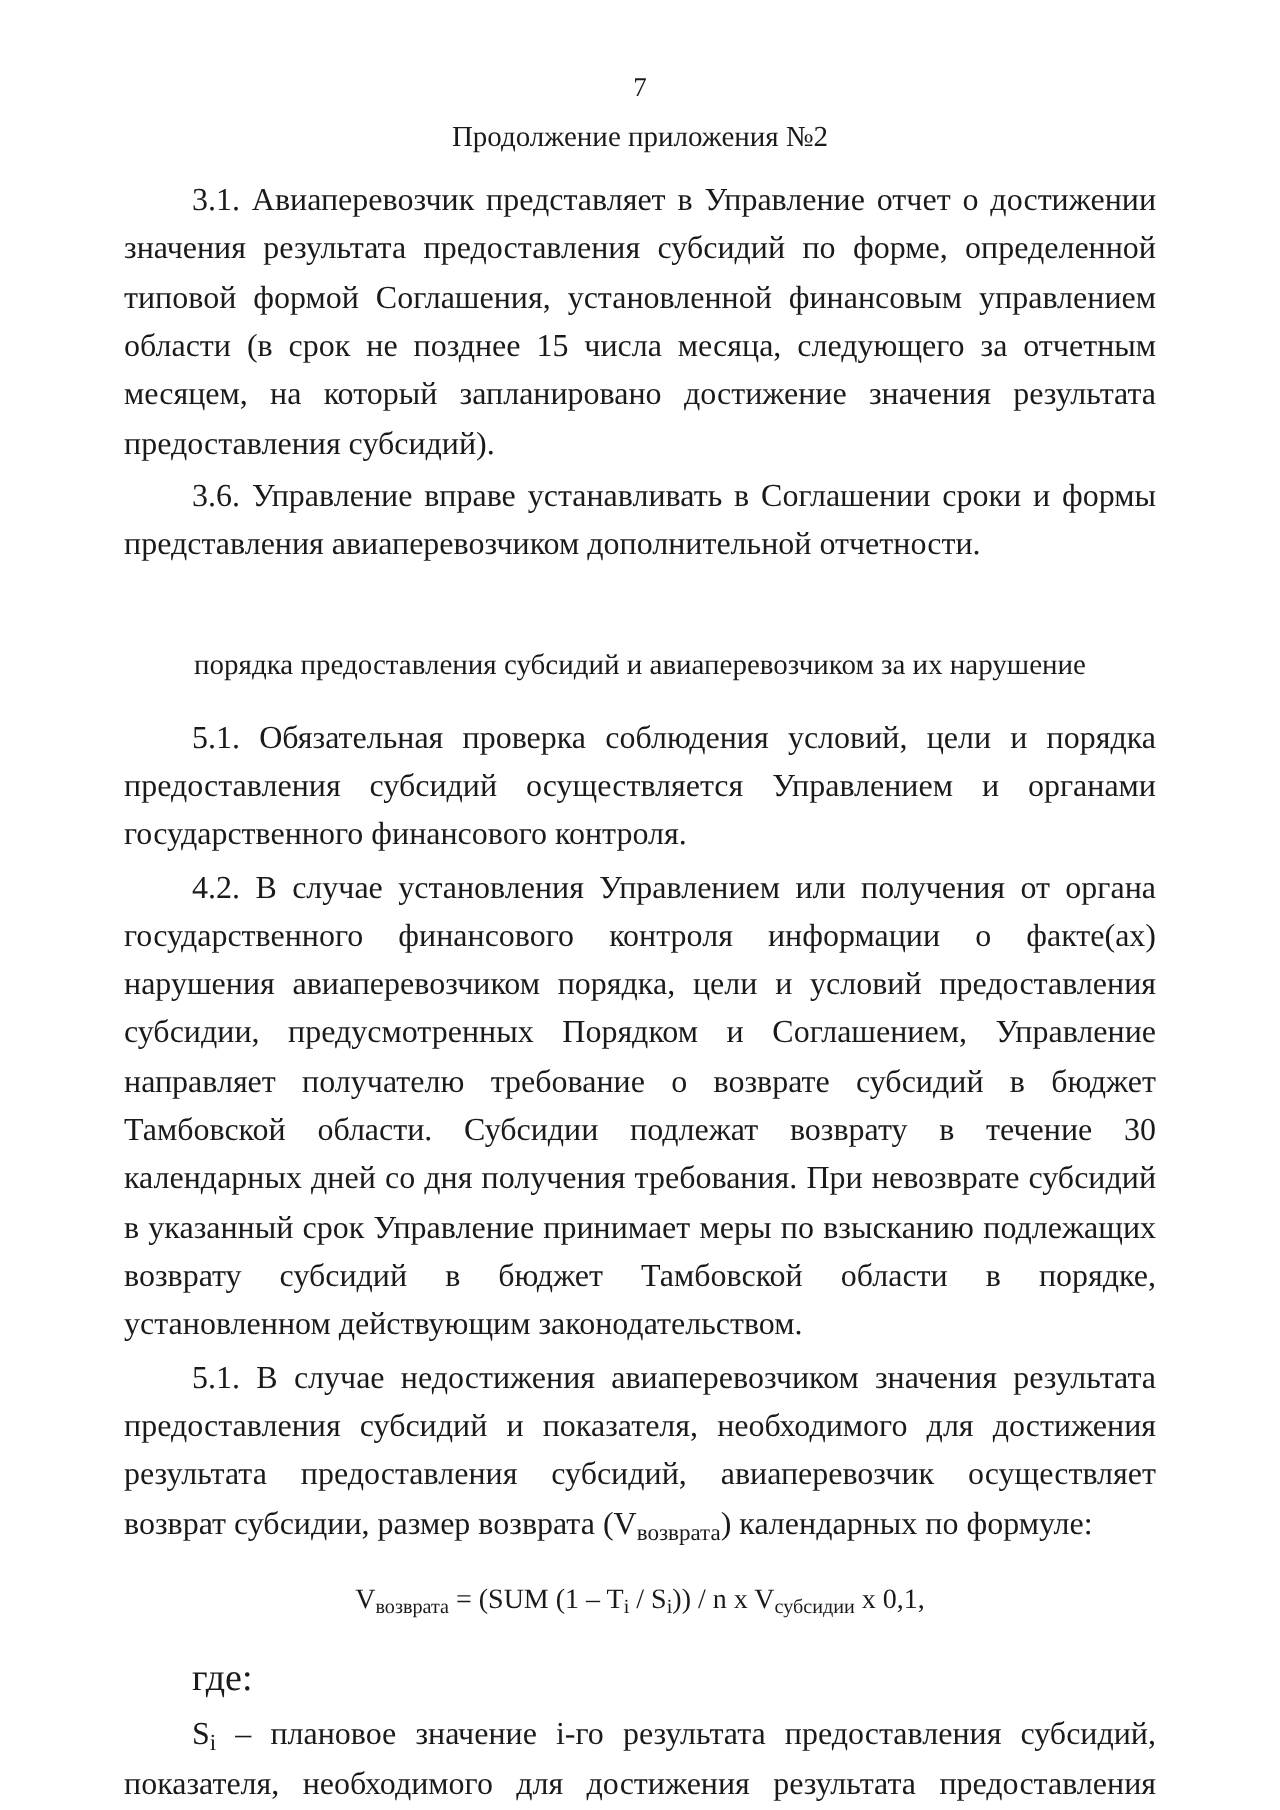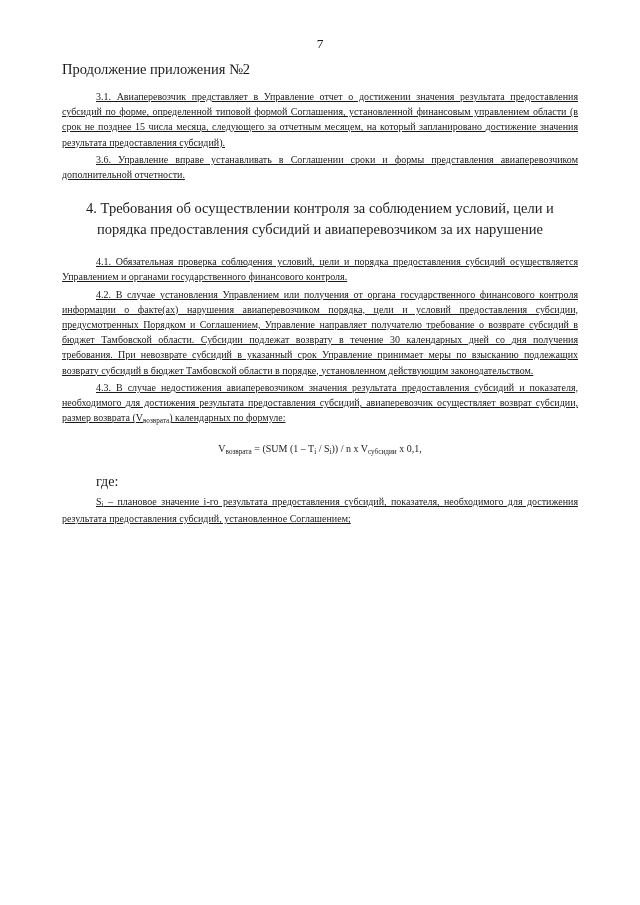--- a/index.html
+++ b/index.html
@@ -22,55 +22,54 @@
     padding: 36px 62px 40px 62px;
     background: #ffffff;
   }
   .page-number {
     text-align: center;
     font-size: 13.5px;
     line-height: 1.2;
     margin: 0 0 8px 0;
   }
   .appendix-note {
-    text-align: left;
+    text-align: center;
     font-size: 14.5px;
     line-height: 1.3;
     margin: 0 0 10px 0;
   }
   .section-heading {
     text-align: center;
     font-size: 14.5px;
     line-height: 1.45;
     margin: 0 0 12px 0;
   }
   .section-heading.wide {
     margin: 16px 0 14px 0;
     padding: 0 14px;
   }
   p.body {
     text-align: justify;
     text-justify: inter-word;
-    font-size: 10px;
+    font-size: 16px;
     line-height: 1.52;
     margin: 0 0 2px 0;
     text-indent: 34px;
     hyphens: none;
-    text-decoration: underline;
   }
   p.formula {
     text-align: center;
-    font-size: 10px;
+    font-size: 14px;
     line-height: 1.5;
     margin: 14px 0 14px 0;
     text-indent: 0;
   }
   p.where {
     text-indent: 34px;
-    font-size: 14px;
+    font-size: 19px;
     line-height: 1.5;
     margin: 0 0 2px 0;
   }
   sub {
     font-size: 0.72em;
     vertical-align: -0.25em;
   }
 </style>
 </head>
 <body>
@@ -80,29 +79,29 @@
   <div class="page-number">7</div>
 
   <div class="appendix-note">Продолжение приложения №2</div>
 
 
   <p class="body">3.1. Авиаперевозчик представляет в Управление отчет о достижении значения результата предоставления субсидий по форме, определенной типовой формой Соглашения, установленной финансовым управлением области (в срок не позднее 15 числа месяца, следующего за отчетным месяцем, на который запланировано достижение значения результата предоставления субсидий).</p>
 
   <p class="body">3.6. Управление вправе устанавливать в Соглашении сроки и формы представления авиаперевозчиком дополнительной отчетности.</p>
 
   <div class="section-heading wide">
-    <span>4. Требования об осуществлении контроля за соблюдением условий, цели и</span><br>
+    <br>
     <span>порядка предоставления субсидий и авиаперевозчиком за их нарушение</span>
   </div>
 
-  <p class="body">4.1. Обязательная проверка соблюдения условий, цели и порядка предоставления субсидий осуществляется Управлением и органами государственного финансового контроля.</p>
+  <p class="body">5.1. Обязательная проверка соблюдения условий, цели и порядка предоставления субсидий осуществляется Управлением и органами государственного финансового контроля.</p>
 
   <p class="body">4.2. В случае установления Управлением или получения от органа государственного финансового контроля информации о факте(ах) нарушения авиаперевозчиком порядка, цели и условий предоставления субсидии, предусмотренных Порядком и Соглашением, Управление направляет получателю требование о возврате субсидий в бюджет Тамбовской области. Субсидии подлежат возврату в течение 30 календарных дней со дня получения требования. При невозврате субсидий в указанный срок Управление принимает меры по взысканию подлежащих возврату субсидий в бюджет Тамбовской области в порядке, установленном действующим законодательством.</p>
 
-  <p class="body"><span>4.3. В случае недостижения авиаперевозчиком значения результата предоставления субсидий и показателя, необходимого для достижения результата предоставления субсидий, авиаперевозчик осуществляет возврат субсидии, размер возврата (V</span><sub>возврата</sub><span>) календарных по формуле:</span></p>
+  <p class="body"><span>5.1. В случае недостижения авиаперевозчиком значения результата предоставления субсидий и показателя, необходимого для достижения результата предоставления субсидий, авиаперевозчик осуществляет возврат субсидии, размер возврата (V</span><sub>возврата</sub><span>) календарных по формуле:</span></p>
 
   <p class="formula"><span>V</span><sub>возврата</sub><span> = (SUM (1 – T</span><sub>i</sub><span> / S</span><sub>i</sub><span>)) / n x V</span><sub>субсидии</sub><span> x 0,1,</span></p>
 
   <p class="where">где:</p>
 
 
   <p class="body"><span>S</span><sub>i</sub><span> – плановое значение i-го результата предоставления субсидий, показателя, необходимого для достижения результата предоставления субсидий, установленное Соглашением;</span></p>
 
 </div>
 

